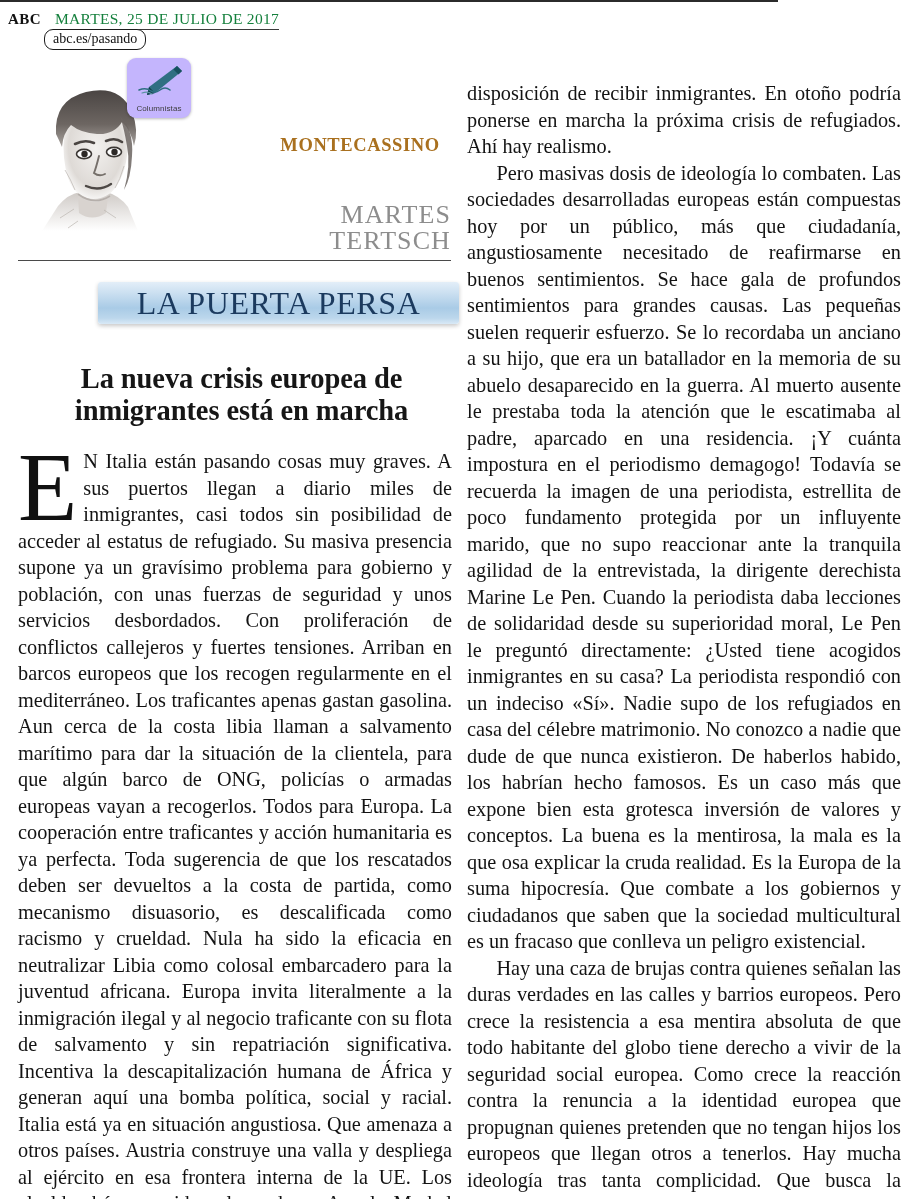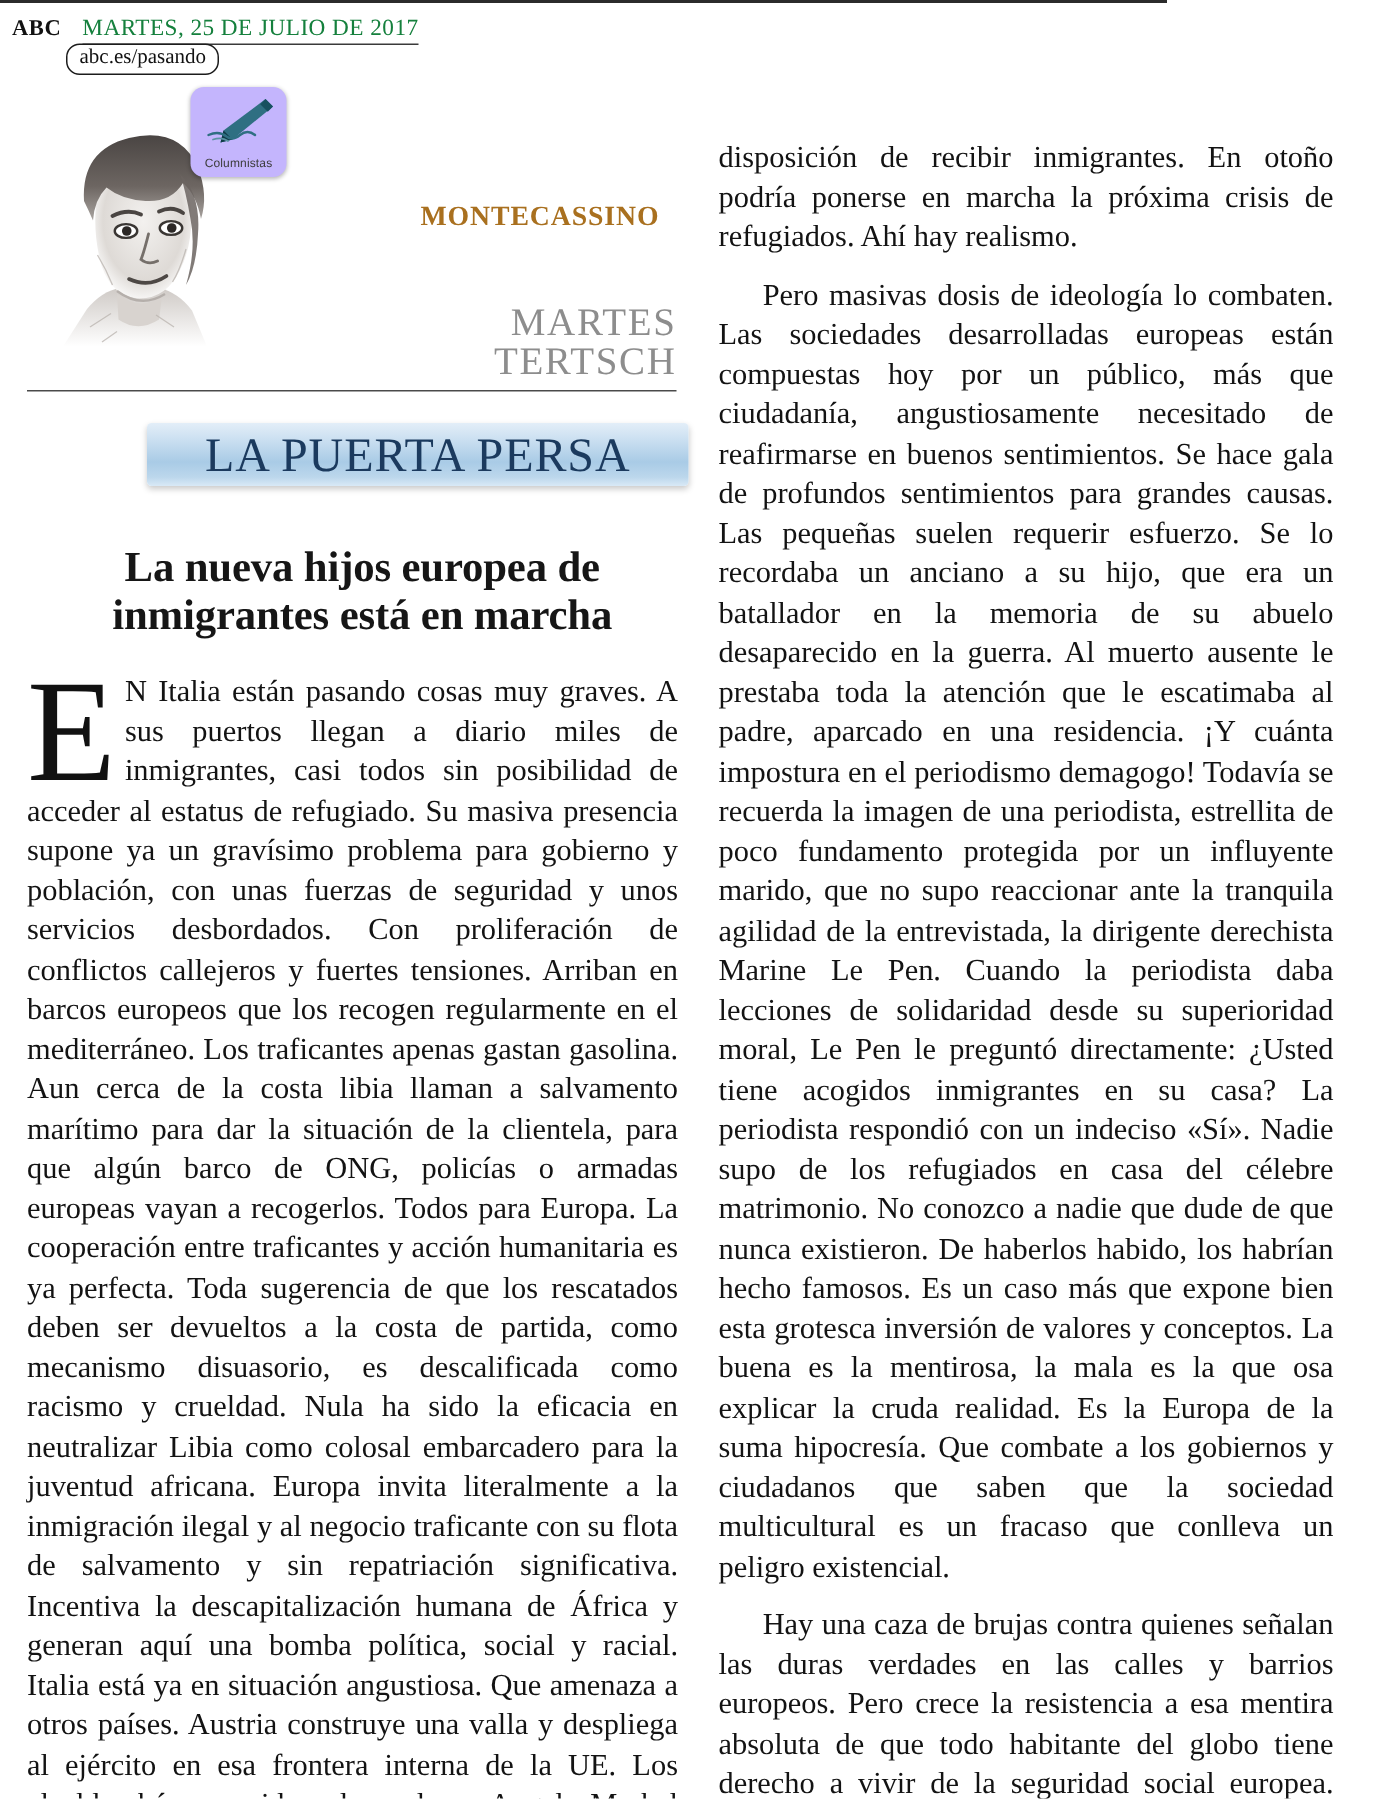--- a/index.html
+++ b/index.html
@@ -214,21 +214,21 @@
   .dropcap {
     float: left;
     font-family: "Liberation Serif", serif;
     font-size: 97px;
     line-height: 0.78;
     margin: 2px 6px 0 0;
     color: #111;
   }
 
   .body-right p {
-    margin: 12px;
+    margin: 0;
     font-family: "Liberation Serif", serif;
     font-size: 20.3px;
     line-height: 26.5px;
     text-align: justify;
     text-justify: inter-word;
     color: #131313;
     hyphens: auto;
     -webkit-hyphens: auto;
   }
   .body-right p + p { text-indent: 1.45em; }
@@ -320,21 +320,21 @@
       </div>
     </div>
 
     <div class="rule"></div>
 
     <div class="banner">
       <span class="banner-text">LA PUERTA PERSA</span>
     </div>
 
     <h1 class="headline">
-      <span>La nueva hijos europea de</span><br>
+      <span>La nueva crisis europea de</span><br>
       <span>inmigrantes está en marcha</span>
     </h1>
 
     <div class="body-left body-text">
       <p class="dropcap-para"><span class="dropcap">E</span><span>N Italia están pasando cosas muy graves. A sus puertos llegan a diario miles de inmigrantes, casi todos sin posibilidad de acceder al estatus de refugiado. Su masiva presencia supone ya un gravísimo problema para gobierno y población, con unas fuerzas de seguridad y unos servicios desbordados. Con proliferación de conflictos callejeros y fuertes tensiones. Arriban en barcos europeos que los recogen regularmente en el mediterráneo. Los traficantes apenas gastan gasolina. Aun cerca de la costa libia llaman a salvamento marítimo para dar la situación de la clientela, para que algún barco de ONG, policías o armadas europeas vayan a recogerlos. Todos para Europa. La cooperación entre traficantes y acción humanitaria es ya perfecta. Toda sugerencia de que los rescatados deben ser devueltos a la costa de partida, como mecanismo disuasorio, es descalificada como racismo y crueldad. Nula ha sido la eficacia en neutralizar Libia como colosal embarcadero para la juventud africana. Europa invita literalmente a la inmigración ilegal y al negocio traficante con su flota de salvamento y sin repatriación significativa. Incentiva la descapitalización humana de África y generan aquí una bomba política, social y racial. Italia está ya en situación angustiosa. Que amenaza a otros países. Austria construye una valla y despliega al ejército en esa frontera interna de la UE. Los alcaldes bávaros piden alarmados a Angela Merkel que pare la avalancha porque quien llega a Italia llega a Alemania. Los alemanes, dicen, han agotado la</span></p>
     </div>
   </div>
 
   <div class="col-right body-right">
     <p>disposición de recibir inmigrantes. En otoño podría ponerse en marcha la próxima crisis de refugiados. Ahí hay realismo.</p>

